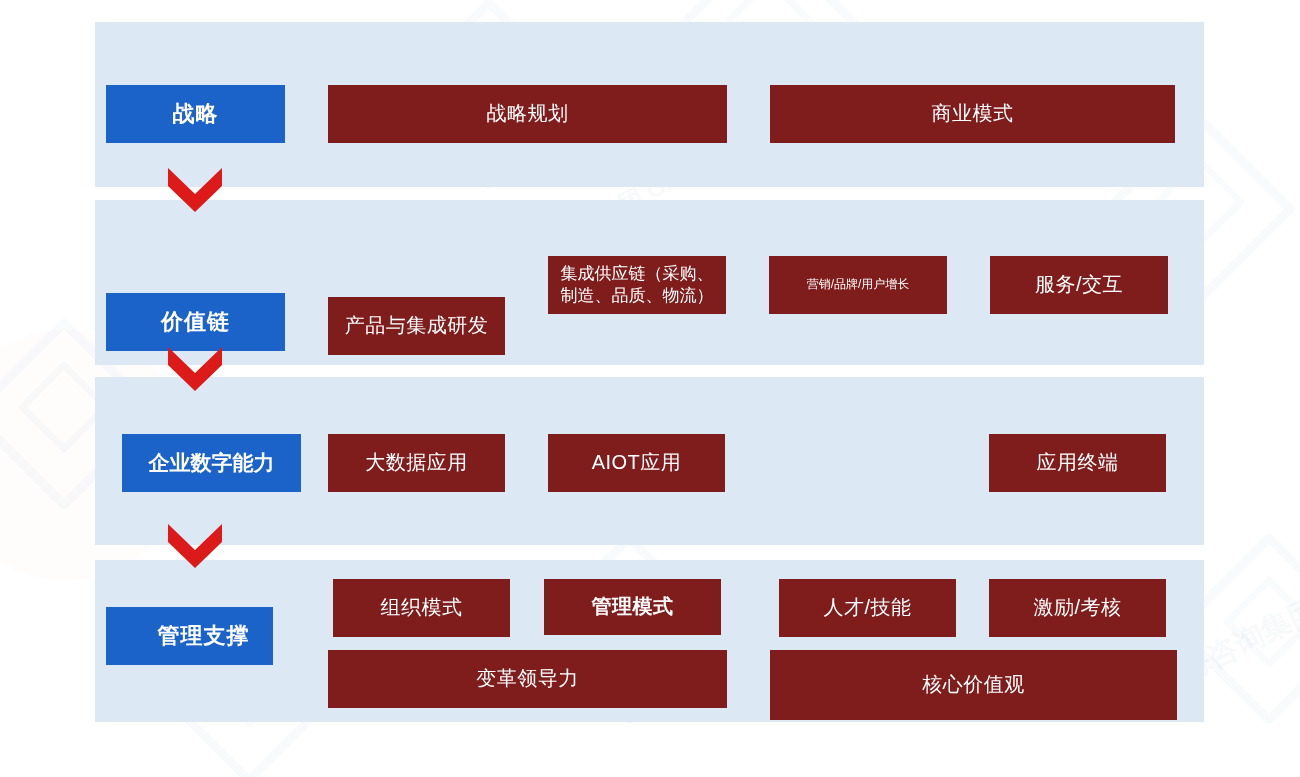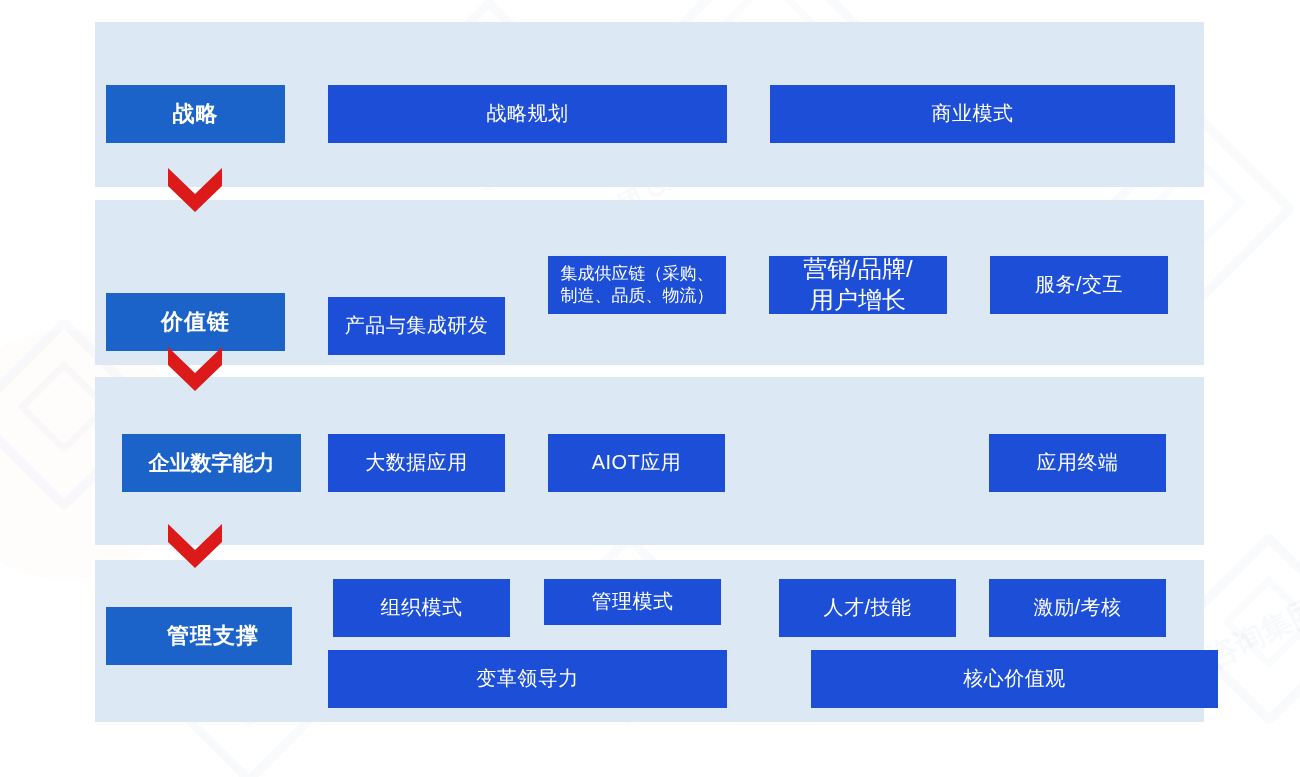--- a/index.html
+++ b/index.html
@@ -78,21 +78,21 @@
     box-sizing: border-box;
     line-height: 1.28;
   }
   .box-primary {
     background: #1b62c9;
     font-weight: bold;
     font-size: 22px;
     letter-spacing: 1px;
   }
   .box-secondary {
-    background: #1d4ed8;
+    background: #7f1d1d;
     font-weight: normal;
     font-size: 20px;
     letter-spacing: 0.5px;
   }
   .box-secondary.small {
     font-size: 17px;
     letter-spacing: 0px;
   }
 
   
@@ -138,21 +138,21 @@
 
   <div class="box box-primary" style="left:106px; top:256px; width:179px; height:58px;margin-top:37px;">价值链</div>
 
   <div class="box box-secondary" style="left:328px; top:264px; width:177px; height:58px;margin-top:33px;">产品与集成研发</div>
 
   <div class="box box-secondary small" style="left:548px; top:256px; width:178px; height:58px; flex-direction:column;">
     <span>集成供应链（采购、</span>
     <span>制造、品质、物流）</span>
   </div>
 
-  <div class="box box-secondary small" style="left:769px; top:256px; width:178px; height:58px; flex-direction:column; font-size:24px;">
+  <div class="box box-secondary small" style="left:769px; top:256px; width:178px; height:58px; flex-direction:row; font-size:12px;">
     <span>营销/品牌/</span>
     <span>用户增长</span>
   </div>
 
   <div class="box box-secondary" style="left:990px; top:256px; width:178px; height:58px;">服务/交互</div>
 
   <div class="arrow" style="left:168px; top:347px;">
     <svg viewBox="0 0 54 44" xmlns="http://www.w3.org/2000/svg">
       <path d="M0 0 L0 18 L27 44 L54 18 L54 0 L27 26 Z" fill="#dc1a1a"></path>
     </svg>
@@ -170,27 +170,27 @@
   <div class="box box-secondary" style="left:989px; top:434px; width:177px; height:58px;">应用终端</div>
 
   <div class="arrow" style="left:168px; top:524px;">
     <svg viewBox="0 0 54 44" xmlns="http://www.w3.org/2000/svg">
       <path d="M0 0 L0 18 L27 44 L54 18 L54 0 L27 26 Z" fill="#dc1a1a"></path>
     </svg>
   </div>
 
   <div class="band" style="top:560px; height:162px;"></div>
 
-  <div class="box box-primary" style="left:106px; top:607px; width:186px; height:58px;padding-left:28px;">管理支撑</div>
+  <div class="box box-primary" style="left:106px; top:607px; width:167px; height:58px;padding-left:28px;">管理支撑</div>
 
   <div class="box box-secondary" style="left:333px; top:579px; width:177px; height:58px;">组织模式</div>
 
-  <div class="box box-secondary" style="left:544px; top:579px; width:177px; height:46px;">管理模式</div>
+  <div class="box box-secondary" style="left:544px; top:579px; width:177px; height:56px;font-weight:bold;">管理模式</div>
 
   <div class="box box-secondary" style="left:779px; top:579px; width:177px; height:58px;">人才/技能</div>
 
   <div class="box box-secondary" style="left:989px; top:579px; width:177px; height:58px;">激励/考核</div>
 
   <div class="box box-secondary" style="left:328px; top:650px; width:399px; height:58px;">变革领导力</div>
 
-  <div class="box box-secondary" style="left:811px; top:650px; width:407px; height:58px;">核心价值观</div>
+  <div class="box box-secondary" style="left:770px; top:650px; width:407px; height:70px;">核心价值观</div>
 
 </div>
 
 </body></html>

